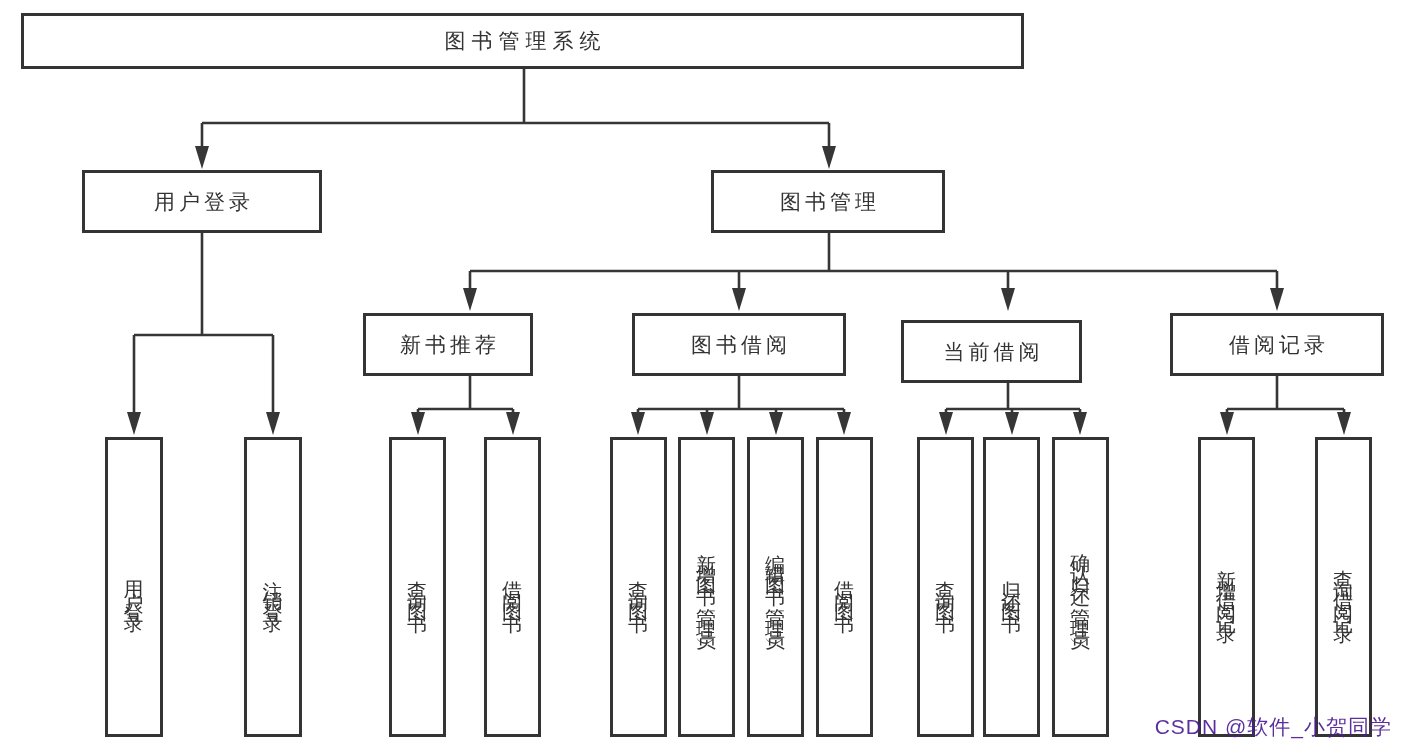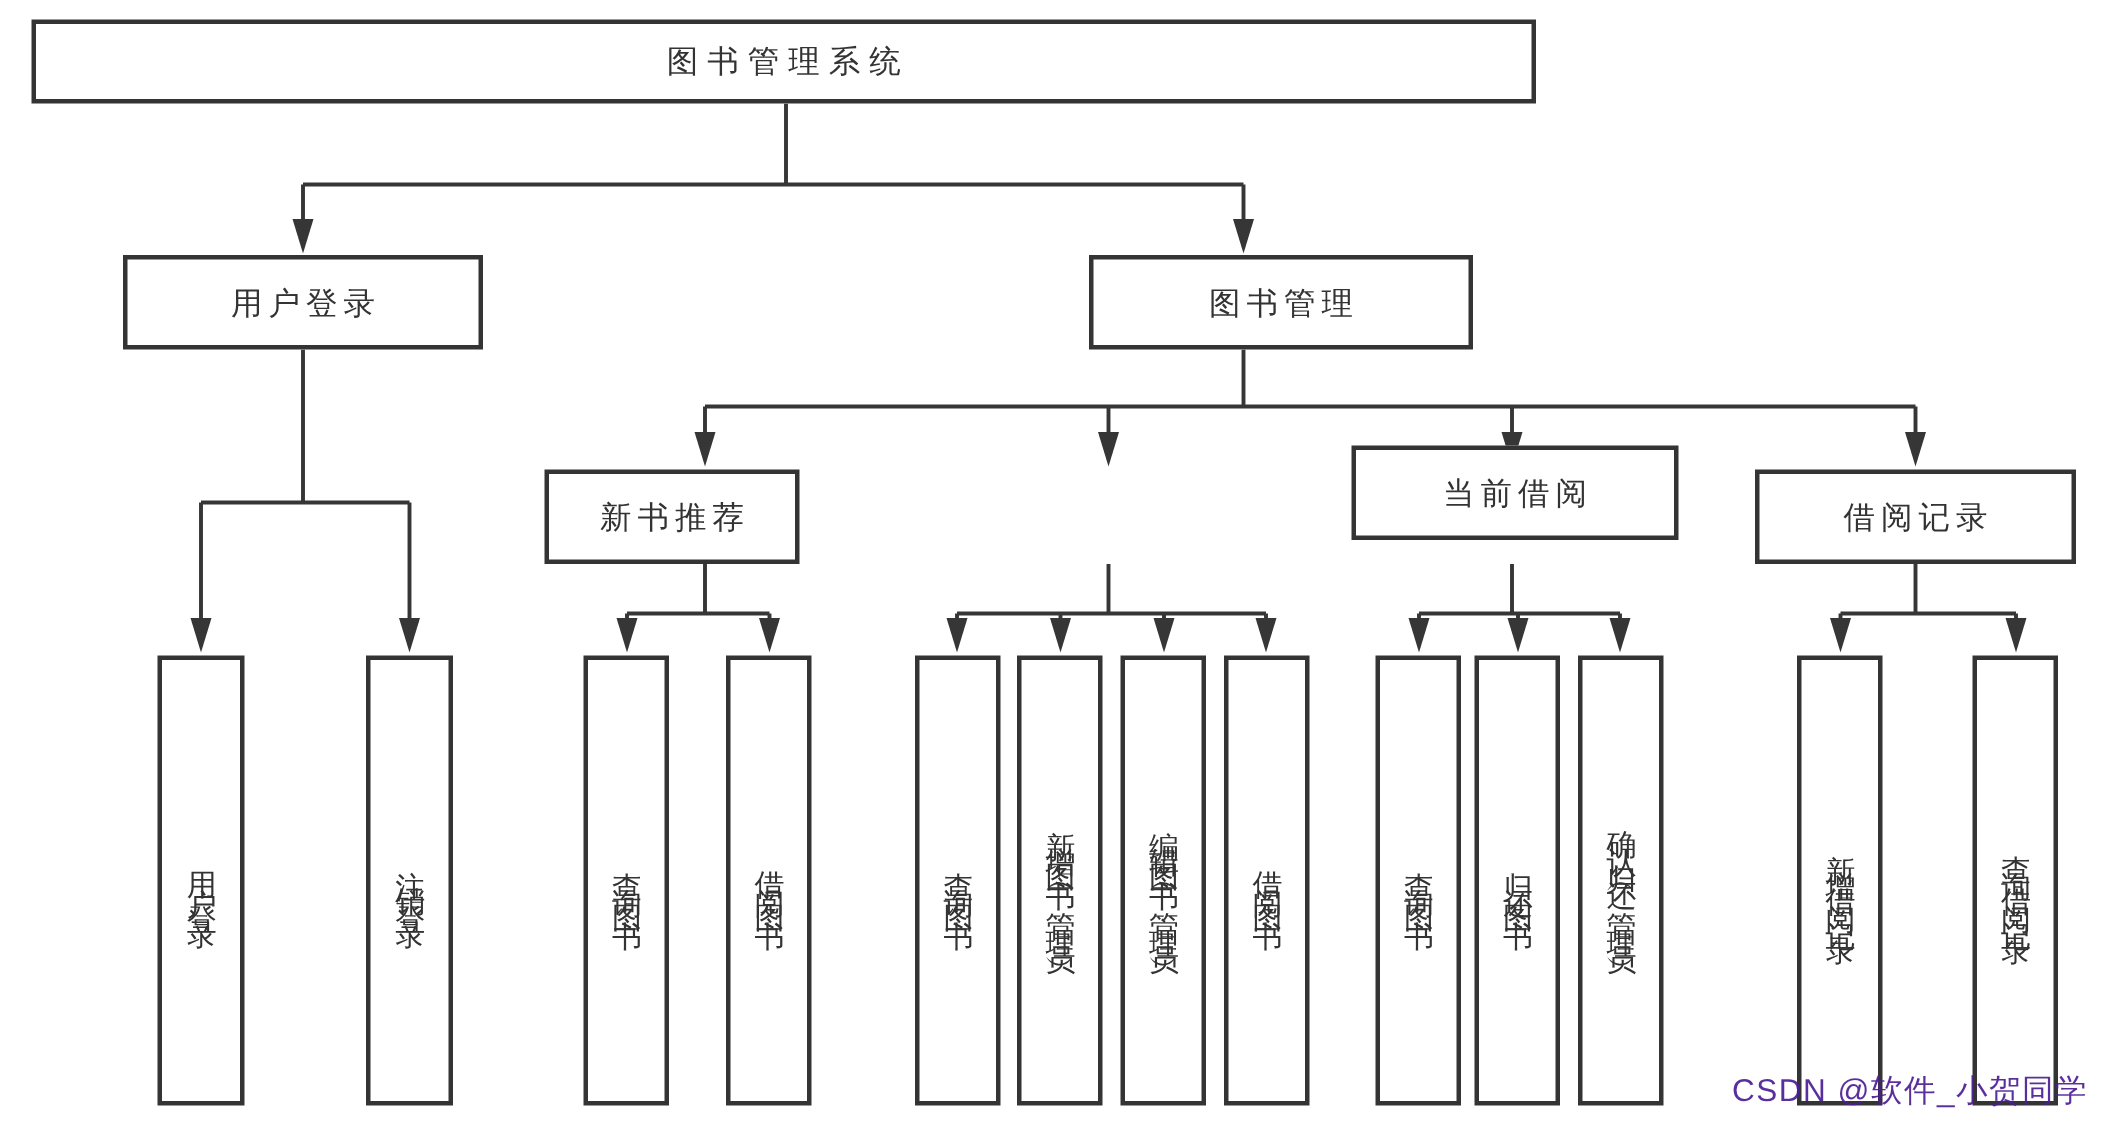--- a/index.html
+++ b/index.html
@@ -120,28 +120,31 @@
     </g>
   </svg>
 
   <div class="node root-node" style="left:21px; top:13px; width:1003px; height:56px;">
     <span>图书管理系统</span>
   </div>
 
   <div class="node" style="left:82px; top:170px; width:240px; height:63px;">
     <span>用户登录</span>
   </div>
-  <div class="node" style="left:726px; top:170px; width:256px; height:63px;">
+  <div class="node" style="left:711px; top:170px; width:234px; height:63px;">
     <span>图书管理</span>
   </div>
 
   <div class="node" style="left:363px; top:313px; width:170px; height:63px;">
     <span>新书推荐</span>
   </div>
-  <div class="node" style="left:901px; top:297px; width:218px; height:63px;">
+  <div class="node" style="left:632px; top:313px; width:214px; height:63px;">
+    <span>图书借阅</span>
+  </div>
+  <div class="node" style="left:901px; top:320px; width:181px; height:63px;">
     <span>当前借阅</span>
   </div>
   <div class="node" style="left:1170px; top:313px; width:214px; height:63px;">
     <span>借阅记录</span>
   </div>
 
   <div class="leaf" style="left:105px; top:437px; width:58px; height:300px;">
     <span class="vtext">用户登录</span>
   </div>
   <div class="leaf" style="left:244px; top:437px; width:58px; height:300px;">

